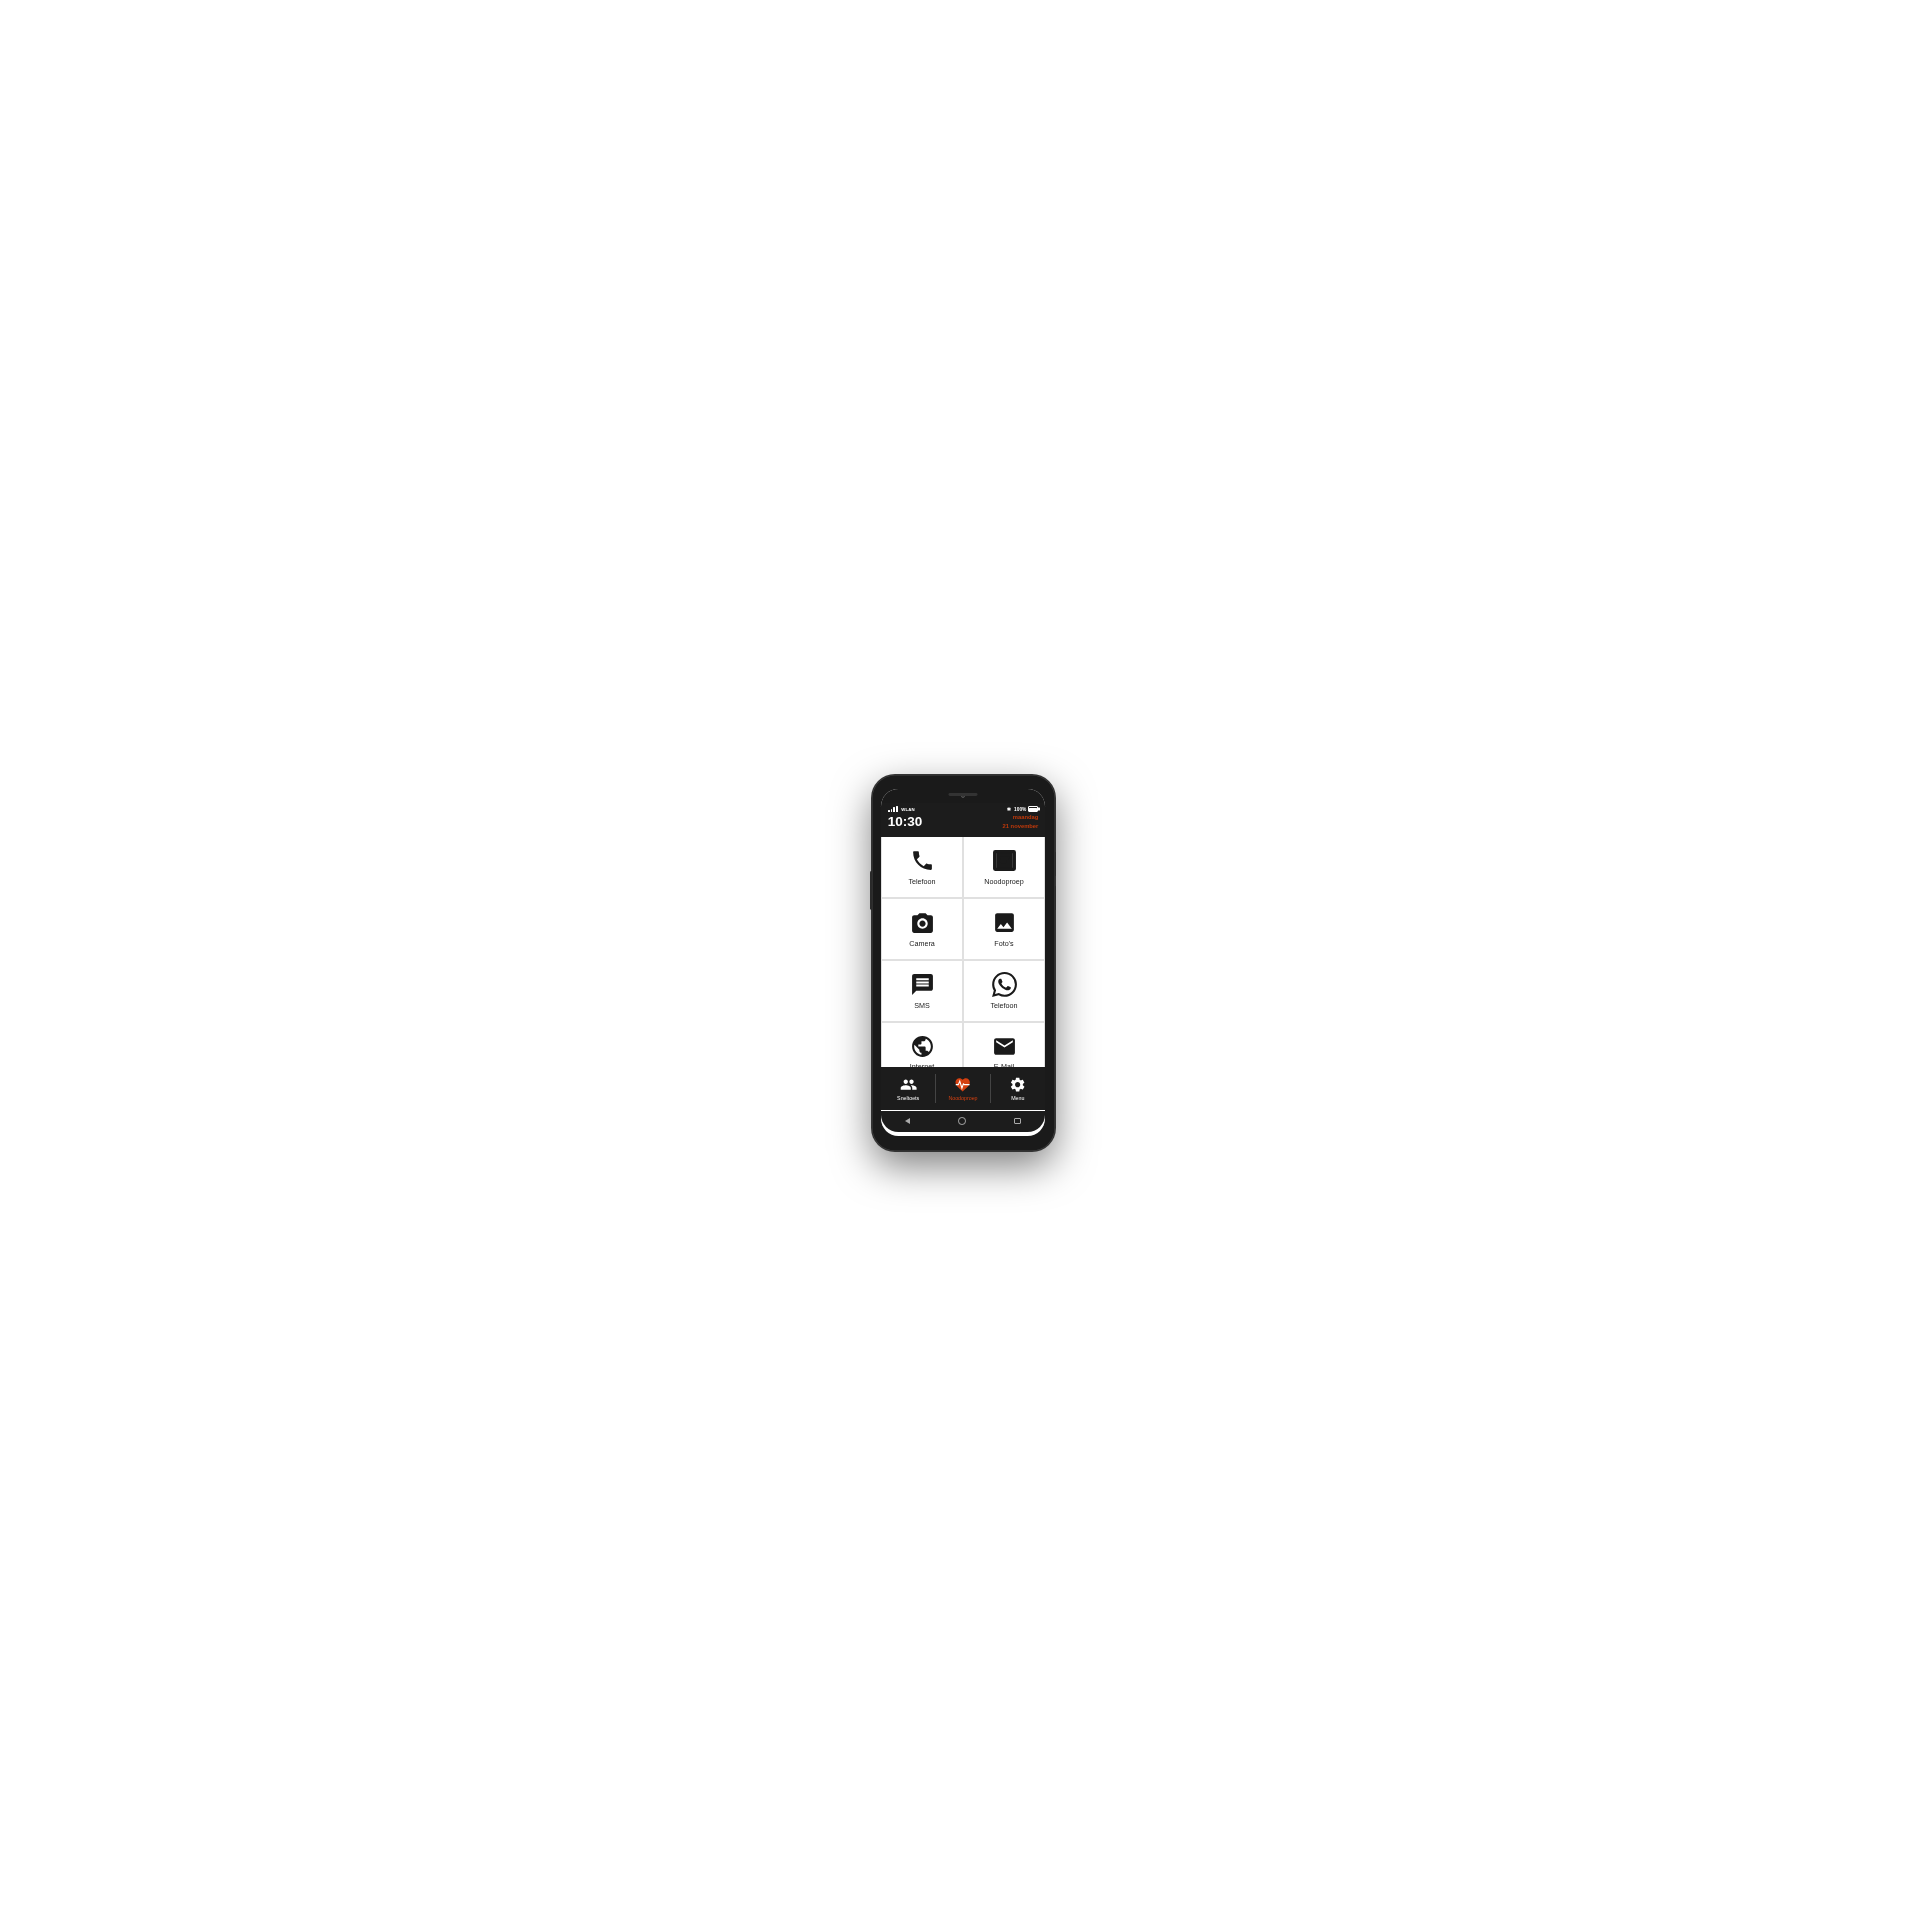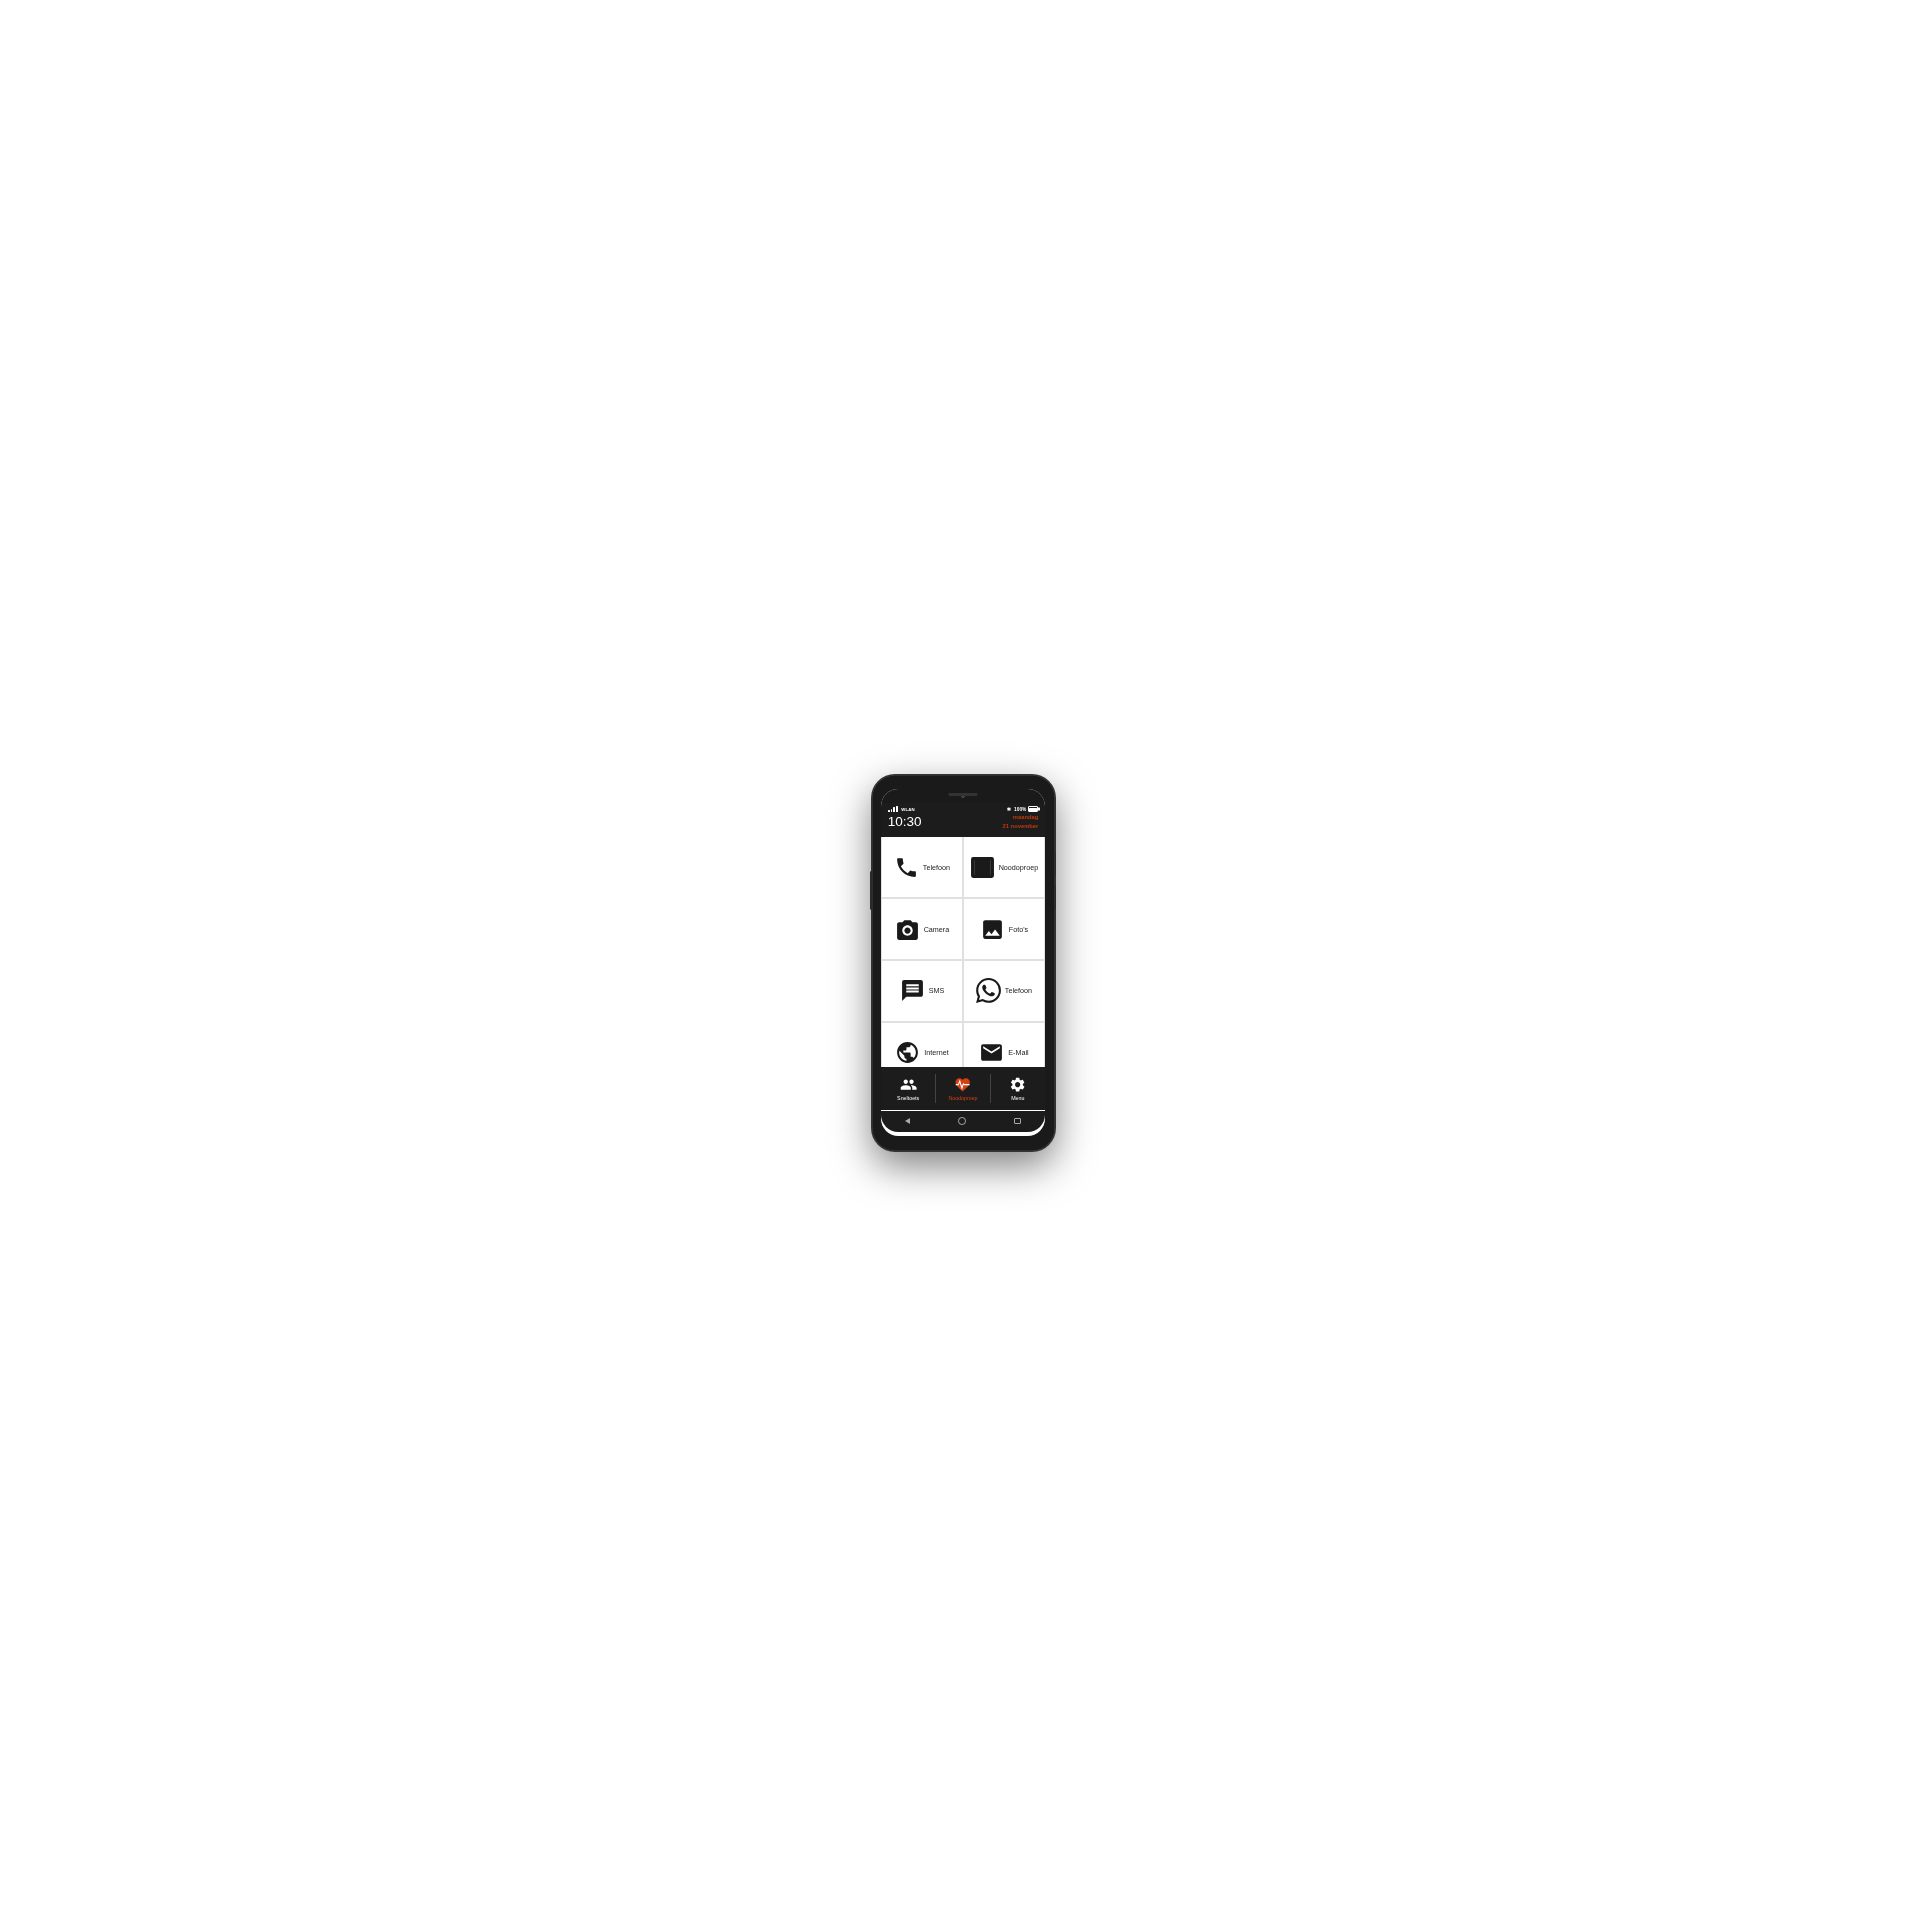--- a/index.html
+++ b/index.html
@@ -190,21 +190,21 @@
     }
 
     .status-bottom-row {
       display: flex;
       justify-content: space-between;
       align-items: center;
     }
     .time-display {
       color: #fff;
       font-size: 13.5px;
-      font-weight: 400;
+      font-weight: 700;
       line-height: 1;
     }
     .date-display {
       text-align: right;
       color: #c0390a;
       font-size: 5.8px;
       font-weight: bold;
       line-height: 1.4;
     }
 
@@ -215,21 +215,21 @@
       left: 0;
       right: 0;
       bottom: 53px;
       display: grid;
       grid-template-columns: 1fr 1fr;
       grid-template-rows: 1fr 1fr 1fr 1fr;
     }
 
     .app-cell {
       display: flex;
-      flex-direction: row;
+      flex-direction: column;
       align-items: center;
       justify-content: center;
       border: 0.2px solid #e0e0e0;
       cursor: pointer;
       background: #fff;
       transition: background 0.1s;
       gap: 3.9px;
     }
 
     .app-icon-svg {

